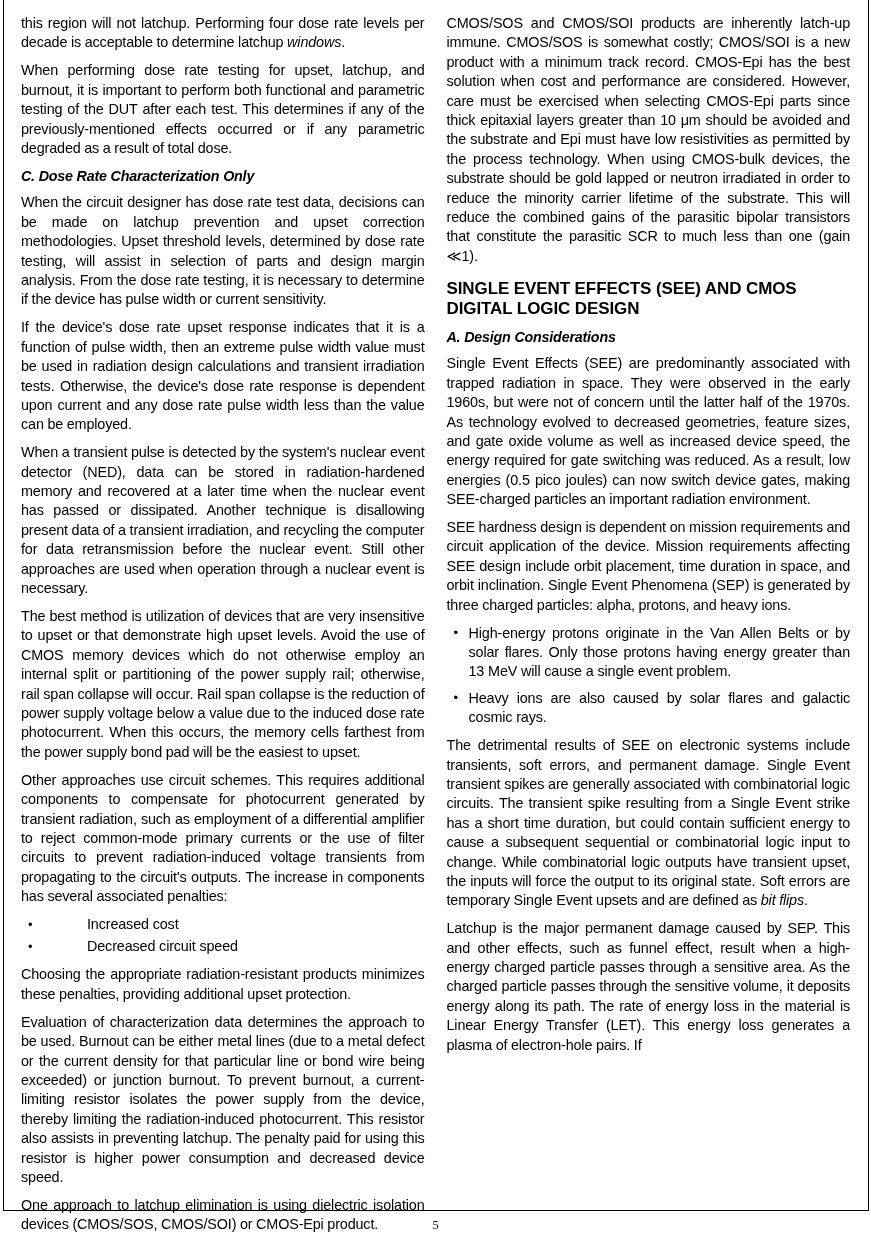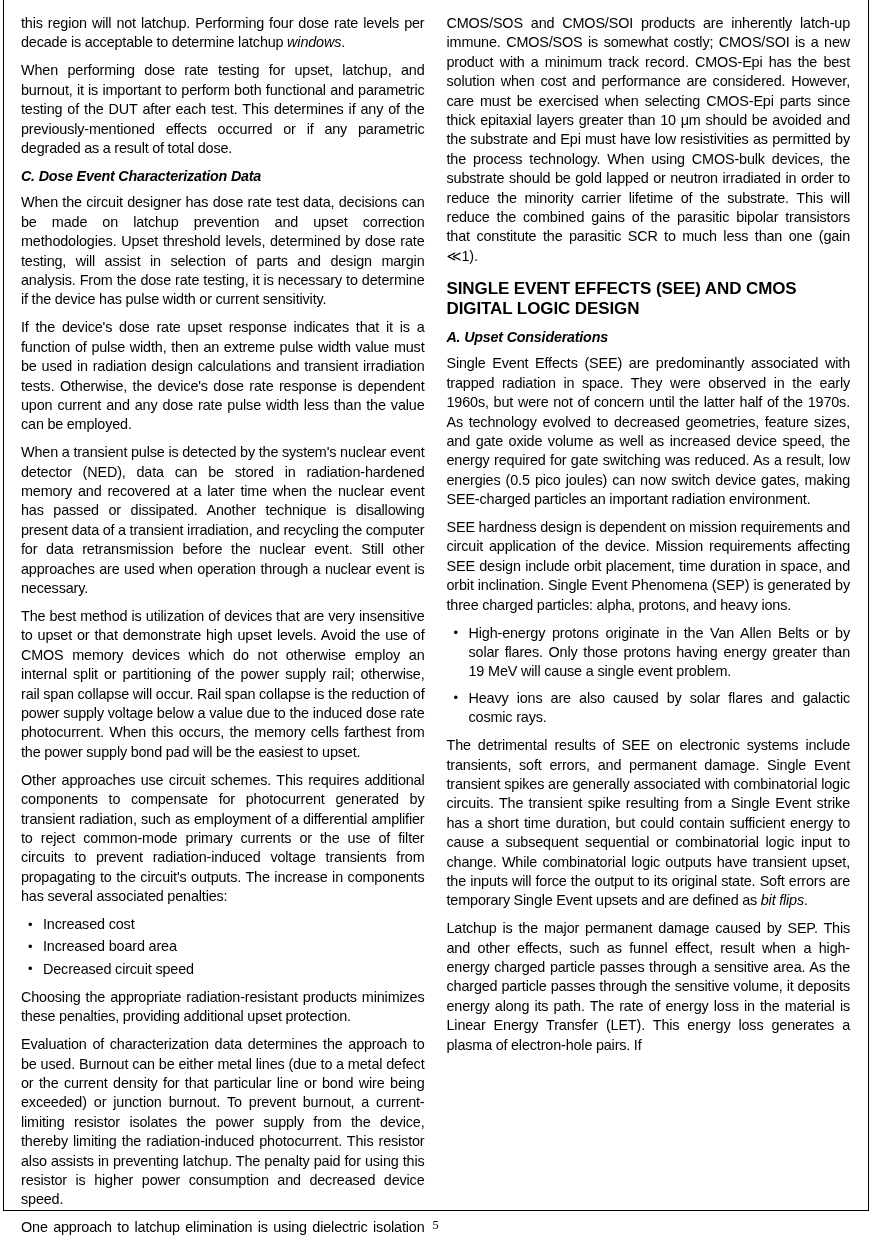--- a/index.html
+++ b/index.html
@@ -87,21 +87,21 @@
   ul.bullets li:last-child { margin-bottom: 0; }
   ul.bullets li::before {
     content: "\2022";
     position: absolute;
     left: 7px;
     top: -0.5px;
     font-size: 13px;
   }
   ul.bullets.tight li { margin-bottom: 3px; }
   ul.bullets li > span { display: block; }
-  .last-line-left { text-align: left; }
+  .last-line-left { text-align: left; margin-left: 44px; }
   .pagenum {
     position: absolute;
     left: 0;
     top: 1218px;
     width: 871px;
     text-align: center;
     font-size: 12.5px;
     line-height: 14px;
     font-family: "Liberation Serif", serif;
   }
@@ -115,67 +115,64 @@
   <div class="page-frame"></div>
 
   <div class="columns">
 
     <div class="col">
 
       <p class="body">this region will not latchup. Performing four dose rate levels per decade is acceptable to determine latchup <i>windows</i>.</p>
 
       <p class="body">When performing dose rate testing for upset, latchup, and burnout, it is important to perform both functional and parametric testing of the DUT after each test. This determines if any of the previously-mentioned effects occurred or if any parametric degraded as a result of total dose.</p>
 
-      <h3 class="sub">C. Dose Event Characterization Data</h3>
+      <h3 class="sub">C. Dose Rate Characterization Only</h3>
 
       <p class="body">When the circuit designer has dose rate test data, decisions can be made on latchup prevention and upset correction methodologies. Upset threshold levels, determined by dose rate testing, will assist in selection of parts and design margin analysis. From the dose rate testing, it is necessary to determine if the device has pulse width or current sensitivity.</p>
 
       <p class="body">If the device's dose rate upset response indicates that it is a function of pulse width, then an extreme pulse width value must be used in radiation design calculations and transient irradiation tests. Otherwise, the device's dose rate response is dependent upon current and any dose rate pulse width less than the value can be employed.</p>
 
       <p class="body">When a transient pulse is detected by the system's nuclear event detector (NED), data can be stored in radiation-hardened memory and recovered at a later time when the nuclear event has passed or dissipated. Another technique is disallowing present data of a transient irradiation, and recycling the computer for data retransmission before the nuclear event. Still other approaches are used when operation through a nuclear event is necessary.</p>
 
       <p class="body">The best method is utilization of devices that are very insensitive to upset or that demonstrate high upset levels. Avoid the use of CMOS memory devices which do not otherwise employ an internal split or partitioning of the power supply rail; otherwise, rail span collapse will occur. Rail span collapse is the reduction of power supply voltage below a value due to the induced dose rate photocurrent. When this occurs, the memory cells farthest from the power supply bond pad will be the easiest to upset.</p>
 
       <p class="body">Other approaches use circuit schemes. This requires additional components to compensate for photocurrent generated by transient radiation, such as employment of a differential amplifier to reject common-mode primary currents or the use of filter circuits to prevent radiation-induced voltage transients from propagating to the circuit's outputs. The increase in components has several associated penalties:</p>
 
       <ul class="bullets tight">
         <li>
             <span class="last-line-left">Increased cost</span>
-          </li>
-        <li>
-            <span class="last-line-left">Increased board area</span>
           </li>
         <li>
             <span class="last-line-left">Decreased circuit speed</span>
           </li>
       </ul>
 
       <p class="body">Choosing the appropriate radiation-resistant products minimizes these penalties, providing additional upset protection.</p>
 
       <p class="body">Evaluation of characterization data determines the approach to be used. Burnout can be either metal lines (due to a metal defect or the current density for that particular line or bond wire being exceeded) or junction burnout. To prevent burnout, a current-limiting resistor isolates the power supply from the device, thereby limiting the radiation-induced photocurrent. This resistor also assists in preventing latchup. The penalty paid for using this resistor is higher power consumption and decreased device speed.</p>
 
       <p class="body">One approach to latchup elimination is using dielectric isolation devices (CMOS/SOS, CMOS/SOI) or CMOS-Epi product.</p>
 
     </div>
 
     <div class="col">
 
       <p class="body">CMOS/SOS and CMOS/SOI products are inherently latch-up immune. CMOS/SOS is somewhat costly; CMOS/SOI is a new product with a minimum track record. CMOS-Epi has the best solution when cost and performance are considered. However, care must be exercised when selecting CMOS-Epi parts since thick epitaxial layers greater than 10 μm should be avoided and the substrate and Epi must have low resistivities as permitted by the process technology. When using CMOS-bulk devices, the substrate should be gold lapped or neutron irradiated in order to reduce the minority carrier lifetime of the substrate. This will reduce the combined gains of the parasitic bipolar transistors that constitute the parasitic SCR to much less than one (gain ≪1).</p>
 
       <h2 class="sect">SINGLE EVENT EFFECTS (SEE) AND CMOS DIGITAL LOGIC DESIGN</h2>
 
-      <h3 class="sub">A. Upset Considerations</h3>
+      <h3 class="sub">A. Design Considerations</h3>
 
       <p class="body">Single Event Effects (SEE) are predominantly associated with trapped radiation in space. They were observed in the early 1960s, but were not of concern until the latter half of the 1970s. As technology evolved to decreased geometries, feature sizes, and gate oxide volume as well as increased device speed, the energy required for gate switching was reduced. As a result, low energies (0.5 pico joules) can now switch device gates, making SEE-charged particles an important radiation environment.</p>
 
       <p class="body">SEE hardness design is dependent on mission requirements and circuit application of the device. Mission requirements affecting SEE design include orbit placement, time duration in space, and orbit inclination. Single Event Phenomena (SEP) is generated by three charged particles: alpha, protons, and heavy ions.</p>
 
       <ul class="bullets">
         <li>
-            <span>High-energy protons originate in the Van Allen Belts or by solar flares. Only those protons having energy greater than 19 MeV will cause a single event problem.</span>
+            <span>High-energy protons originate in the Van Allen Belts or by solar flares. Only those protons having energy greater than 13 MeV will cause a single event problem.</span>
           </li>
         <li>
             <span>Heavy ions are also caused by solar flares and galactic cosmic rays.</span>
           </li>
       </ul>
 
       <p class="body">The detrimental results of SEE on electronic systems include transients, soft errors, and permanent damage. Single Event transient spikes are generally associated with combinatorial logic circuits. The transient spike resulting from a Single Event strike has a short time duration, but could contain sufficient energy to cause a subsequent sequential or combinatorial logic input to change. While combinatorial logic outputs have transient upset, the inputs will force the output to its original state. Soft errors are temporary Single Event upsets and are defined as <i>bit flips</i>.</p>
 
       <p class="body">Latchup is the major permanent damage caused by SEP. This and other effects, such as funnel effect, result when a high-energy charged particle passes through a sensitive area. As the charged particle passes through the sensitive volume, it deposits energy along its path. The rate of energy loss in the material is Linear Energy Transfer (LET). This energy loss generates a plasma of electron-hole pairs. If</p>
 

